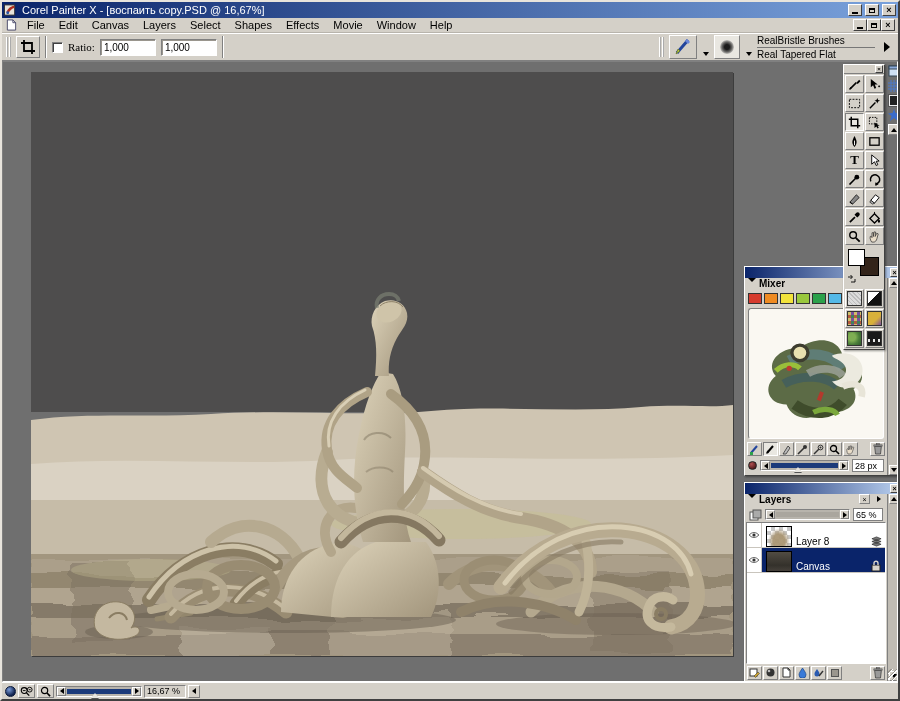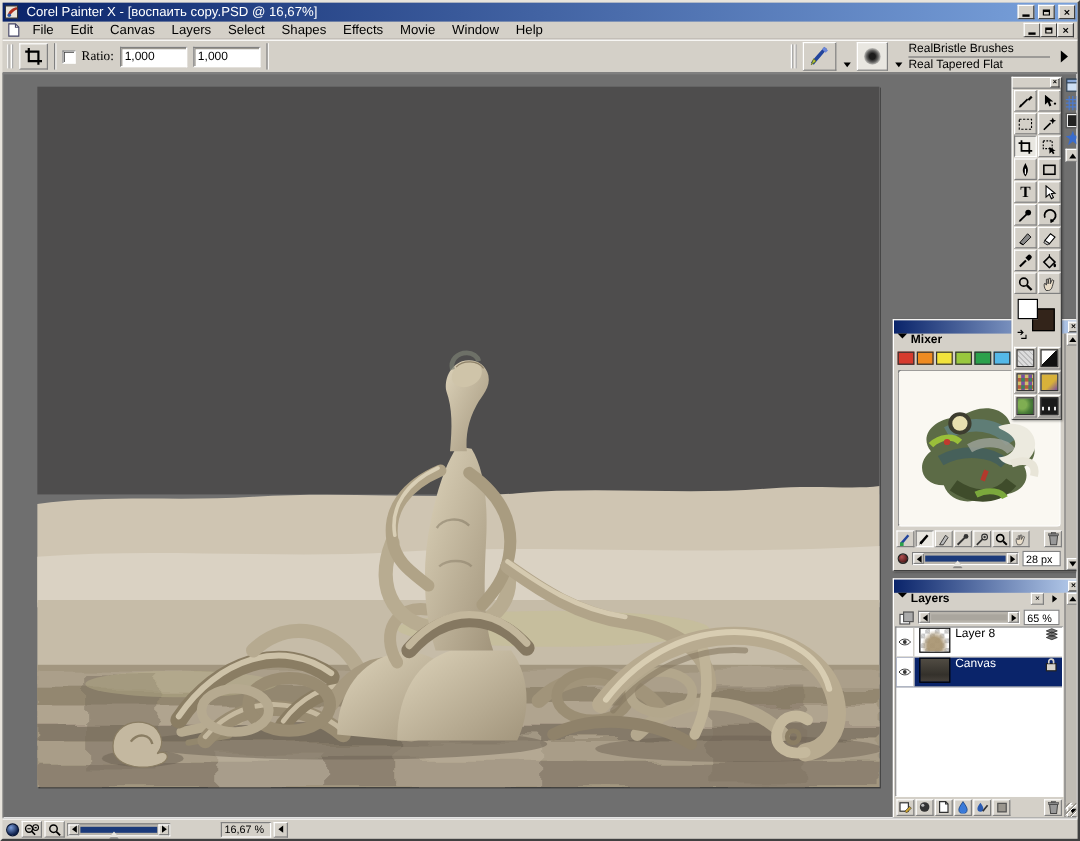--- a/index.html
+++ b/index.html
@@ -137,21 +137,21 @@
   .ly-opacity{display:flex;align-items:center;gap:3px;padding:1px 4px;}
   .op-ic{width:13px;height:12px;}
   .op-field{width:30px;height:13px;background:#fff;border:1px solid var(--sh);font-size:9px;
     display:flex;align-items:center;padding:0 2px;}
   .ly-checks{position:relative;padding:2px 4px 3px;display:flex;flex-direction:column;gap:2px;}
   .checkline{display:flex;align-items:center;gap:4px;}
   .graylbl{font-size:9px;color:#8d8a83;}
   .lockbtn{position:absolute;right:5px;top:6px;width:16px;height:14px;}
   .ly-list{flex:1;background:#fff;border:1px solid;border-color:var(--sh) var(--hl) var(--hl) var(--sh);
     margin:0 1px;overflow:hidden;display:flex;flex-direction:column;}
-  .lrow{height:25px;display:flex;align-items:flex-start;border-bottom:1px solid #c9c5bd;flex:0 0 auto;}
+  .lrow{height:25px;display:flex;align-items:flex-end;border-bottom:1px solid #c9c5bd;flex:0 0 auto;}
   .lrow .eyecell{width:15px;display:flex;justify-content:center;border-right:1px solid #c9c5bd;align-self:stretch;align-items:center;}
   .lrow .thumb{width:26px;height:21px;border:1px solid #000;margin:0 4px;position:relative;flex:0 0 auto;overflow:hidden;}
   .lrow .lname{flex:1;font-size:10px;}
   .lrow .ricon{width:18px;display:flex;justify-content:center;align-items:center;}
   .lrow.selected{background:var(--sel);}
   .lrow.selected .lname{color:#fff;}
   .checker{background-color:#fff;background-image:
     linear-gradient(45deg,#c8c8c8 25%,transparent 25%,transparent 75%,#c8c8c8 75%),
     linear-gradient(45deg,#c8c8c8 25%,transparent 25%,transparent 75%,#c8c8c8 75%);
     background-size:8px 8px;background-position:0 0,4px 4px;}
@@ -163,21 +163,21 @@
   .ly-bottom .sp{flex:1;}
   .gripcorner{position:absolute;right:0;bottom:0;width:12px;height:12px;
     background:repeating-linear-gradient(135deg,transparent 0 2px,#9a968e 2px 3px,#fff 3px 4px);}
   
   .statusbar{height:17px;display:flex;align-items:center;gap:2px;padding:0 3px;flex:0 0 auto;
     border-top:1px solid var(--hl);}
   .sphere{width:11px;height:11px;border-radius:50%;background:radial-gradient(circle at 35% 30%,#7a9cd8,#10224e 70%);border:1px solid #0a1838;}
   .sbtn2{width:17px;height:14px;}
   .statusbar .hscroll{flex:0 0 86px;}
   .zoomfield{width:42px;height:13px;background:var(--chrome);border:1px solid;
-    border-color:var(--sh) var(--hl) var(--hl) var(--sh);font-size:9px;display:flex;align-items:center;padding:0 2px;margin-left:40px;}
+    border-color:var(--sh) var(--hl) var(--hl) var(--sh);font-size:9px;display:flex;align-items:center;padding:0 2px;}
 </style>
 </head>
 <body>
 
 <div class="window">
 
   <div class="titlebar">
     <svg class="docicon" viewBox="0 0 13 13">
       <rect x="0" y="1" width="11" height="11" fill="#e8e4da" stroke="#333"></rect>
       <path d="M2 9 C4 4 7 3 10 2 L11 4 C8 5 6 7 4 10 Z" fill="#b03020"></path>

